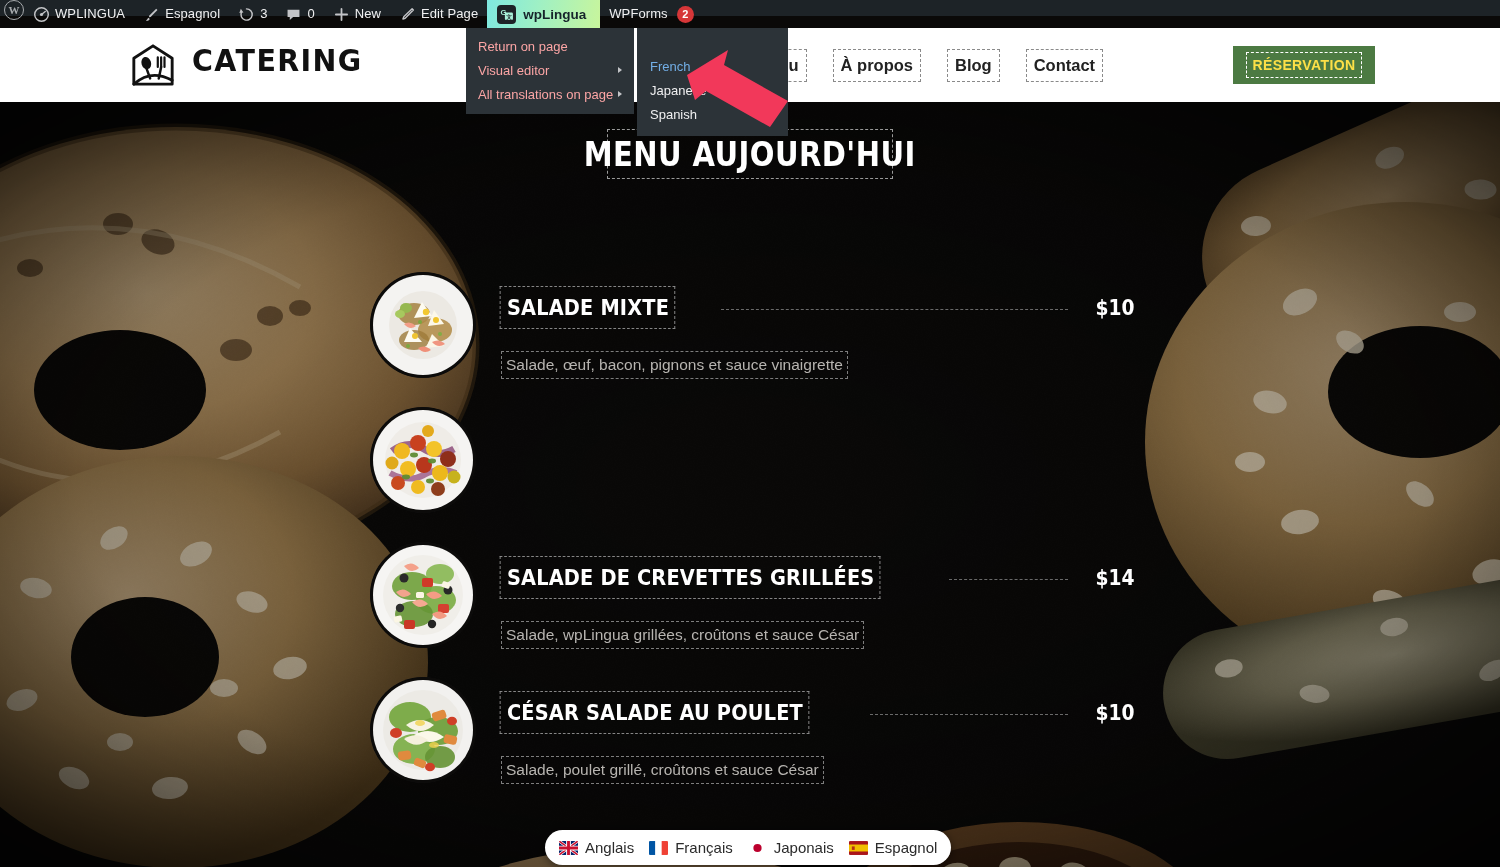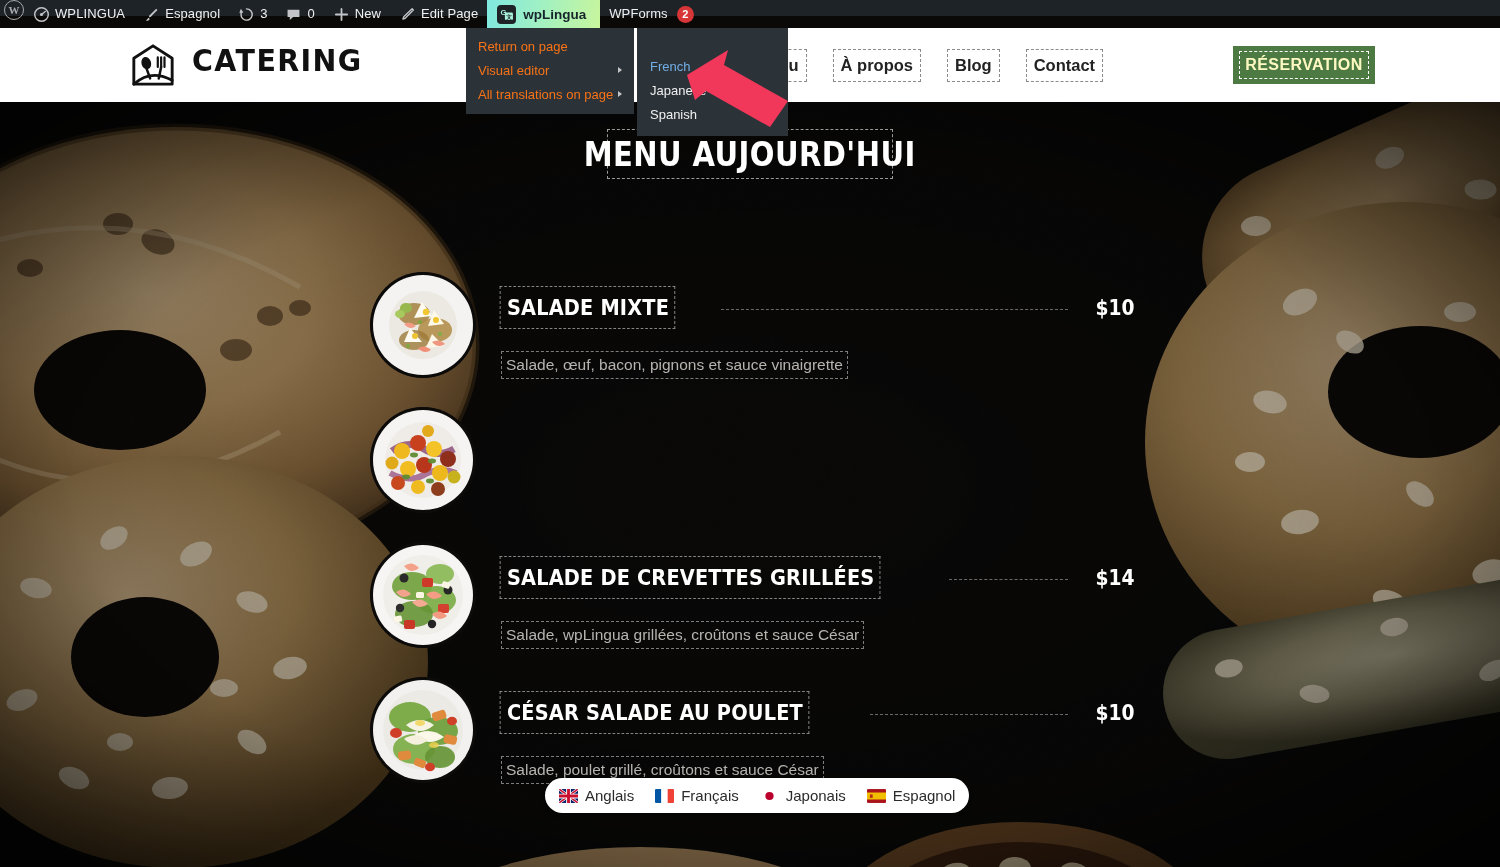--- a/index.html
+++ b/index.html
@@ -119,21 +119,21 @@
     background: #2c3338;
     z-index: 700;
     padding: 6px 0 8px 0;
     font-size: 13px;
   }
   .wpl-menu-item {
     display: flex;
     align-items: center;
     height: 24px;
     padding: 0 12px;
-    color: #f97316;
+    color: #fca5a5;
     font-size: 13px;
     cursor: pointer;
     position: relative;
   }
   .wpl-menu-item .caret {
     margin-left: auto;
     width: 0; height: 0;
     border-left: 4px solid #c3c4c7;
     border-top: 3.5px solid transparent;
     border-bottom: 3.5px solid transparent;
@@ -221,23 +221,23 @@
     margin-left: auto;
     margin-right: 125px;
   }
   .reserve-btn {
     display: inline-flex;
     align-items: center;
     justify-content: center;
     width: 142px;
     height: 38px;
     background: #4c7a42;
-    color: #fef9c3;
+    color: #fde047;
     font-weight: 700;
-    font-size: 16px;
+    font-size: 14px;
     letter-spacing: .4px;
     cursor: pointer;
   }
   .reserve-btn span {
     outline: 1px dashed #ffffff;
     outline-offset: 3px;
     padding: 1px 2px;
   }
 
   
@@ -353,28 +353,28 @@
     display: inline-block;
     outline: 1px dashed #7d7d7d;
     outline-offset: 4px;
     white-space: nowrap;
   }
 
   
   .lang-bar {
     position: absolute;
     left: 545px;
-    top: 778px;
+    top: 830px;
     height: 35px;
     background: #fff;
     border-radius: 18px;
     display: flex;
     align-items: center;
     padding: 0 14px;
-    gap: 21px;
+    gap: 15px;
     z-index: 500;
     box-shadow: 0 2px 8px rgba(0,0,0,.45);
   }
   .lang-item {
     display: flex;
     align-items: center;
     gap: 7px;
     font-size: 15px;
     color: #2b2b2b;
     cursor: pointer;

